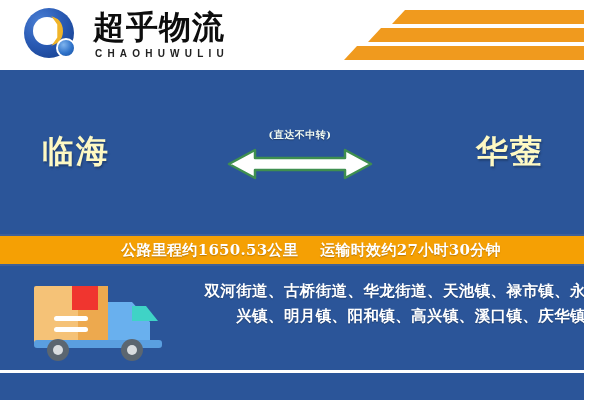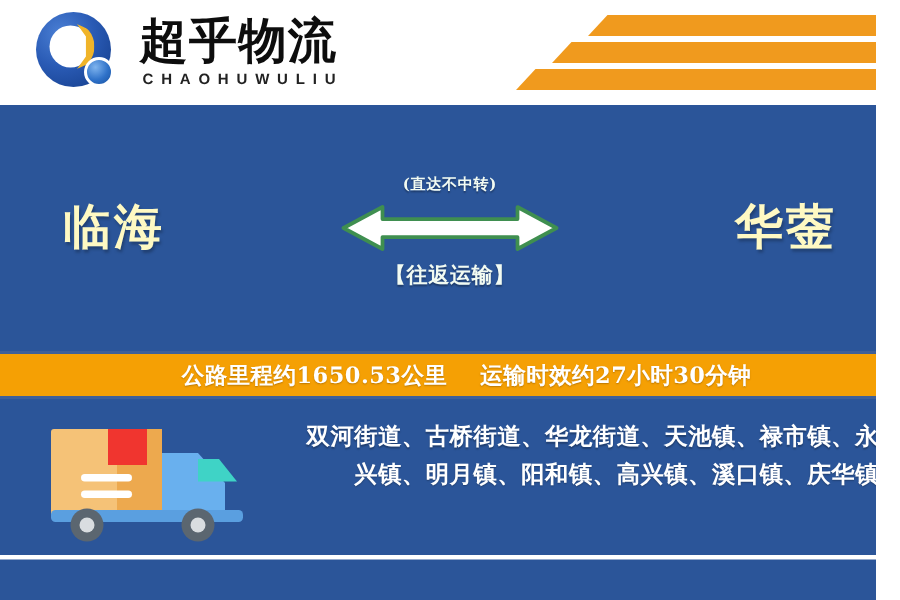--- a/index.html
+++ b/index.html
@@ -100,21 +100,21 @@
   .city {
     font-family:"DejaVu Serif", serif;
     font-size:32px; font-weight:bold;
     color:#fef9c3;
     letter-spacing:2px;
     width:200px;
     text-align:center;
     text-shadow:1px 2px 2px rgba(0,0,0,0.25);
   }
   .city.left  { text-align:left;  padding-left:42px; }
-  .city.right { text-align:right; padding-right:42px; }
+  .city.right { text-align:right; padding-right:56px; }
 
   .mid {
     width:200px;
     display:flex; flex-direction:column;
     align-items:center; justify-content:center;
     padding-top:4px;
   }
   .mid-top {
     font-family:"DejaVu Serif", serif;
     font-size:10px; font-weight:bold;
@@ -209,21 +209,20 @@
   <div class="route">
     <div class="city left">临海</div>
 
     <div class="mid">
       <div class="mid-top">(直达不中转)</div>
       <div class="arrow-wrap">
         <svg viewBox="0 0 150 34" width="150" height="34" aria-hidden="true">
           <polygon points="4,17 30,3 30,11 120,11 120,3 146,17 120,31 120,23 30,23 30,31" fill="#ffffff" stroke="#3f8f50" stroke-width="2.5" stroke-linejoin="round"></polygon>
         </svg>
       </div>
-      <div class="mid-bot">【往返运输】</div>
     </div>
 
     <div class="city right">华蓥</div>
   </div>
 
   <div class="infobar">
     <span>公路里程约1650.53公里</span>
     <span>运输时效约27小时30分钟</span>
   </div>
 

